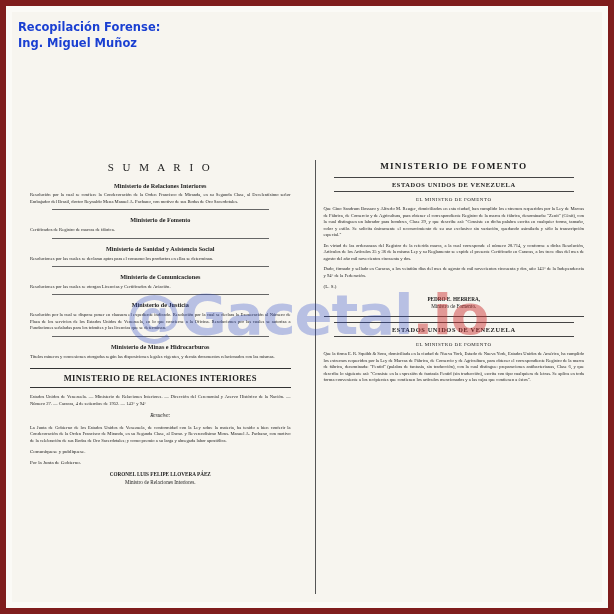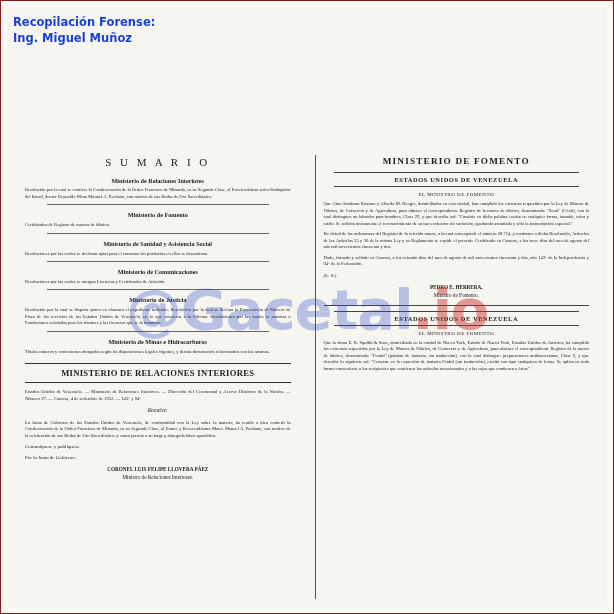--- a/index.html
+++ b/index.html
@@ -6,21 +6,21 @@
   body{
     width:614px;height:614px;
     background:#ffffff;
     font-family:"Liberation Serif", serif;
     color:#111;
     overflow:hidden;
     position:relative;
   }
   .page{
     position:absolute;inset:0;
-    border:1px solid #7f1d1d;
+    border:6px solid #7f1d1d;
     box-sizing:border-box;
     background:#fbfaf6;
   }
   .scan{
     position:absolute;
     left:6px;top:6px;right:6px;bottom:6px;
     background:#f7f5ef;
     overflow:hidden;
   }
   

